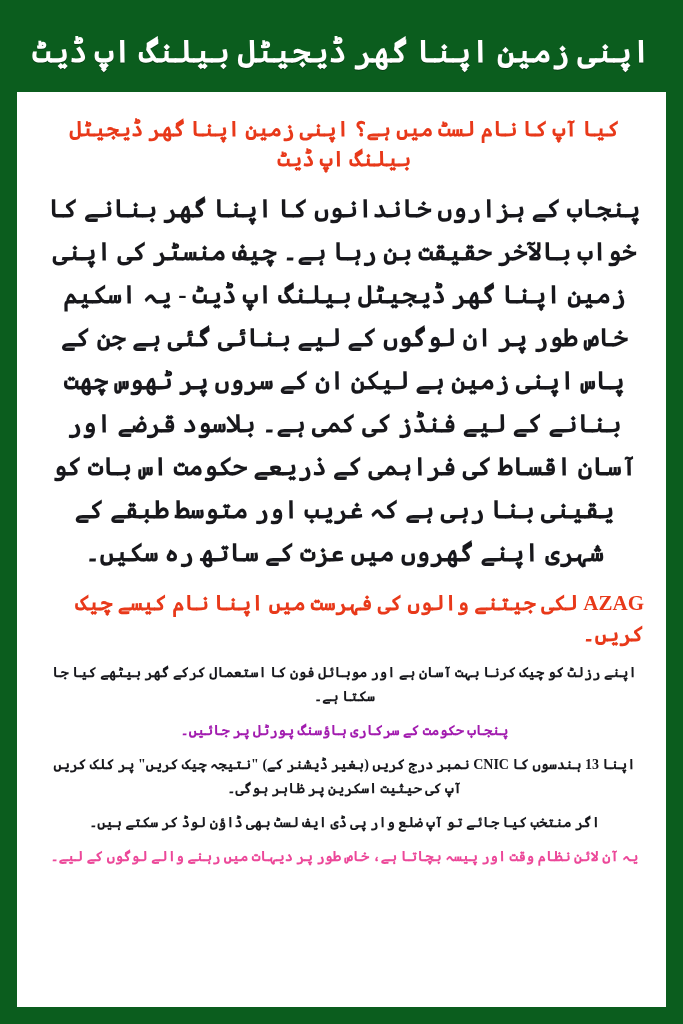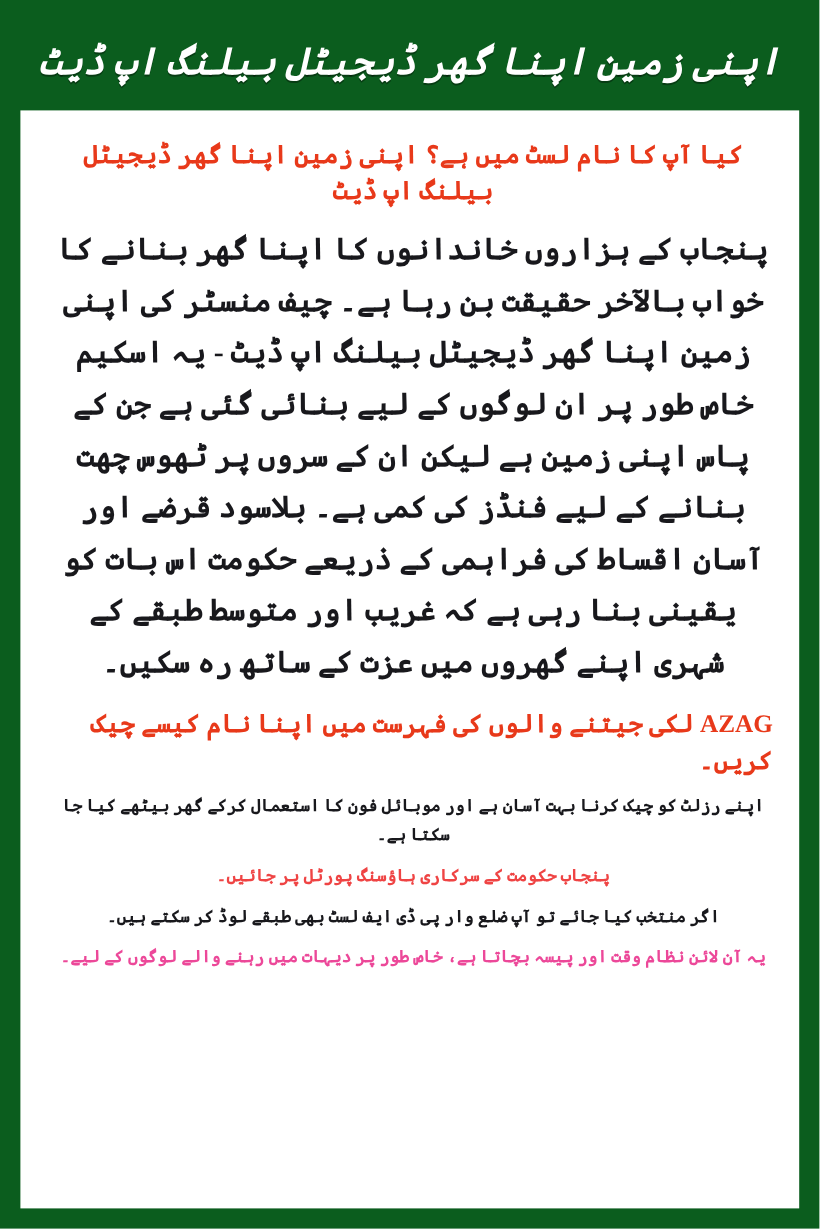--- a/index.html
+++ b/index.html
@@ -22,21 +22,20 @@
     background: #0b5d1e;
     padding: 0;
   }
   .header-band {
     height: 104px;
     display: flex;
     align-items: center;
     justify-content: center;
     padding: 0 14px;
     box-sizing: border-box;
-    font-style: italic;
   }
   .header-title {
     color: #ffffff;
     font-size: 31px;
     font-weight: bold;
     line-height: 1.25;
     text-align: center;
     direction: rtl;
     letter-spacing: 0.3px;
     text-shadow: 0 1px 0 rgba(0,0,0,0.35);
@@ -104,21 +103,22 @@
   <div class="body-card" style="background: rgb(255, 255, 255); padding-left: 28px;">
 
     <p class="q-line" style="color: rgb(232, 57, 26);">کیا آپ کا نام لسٹ میں ہے؟ اپنی زمین اپنا گھر ڈیجیٹل بیلنگ اپ ڈیٹ</p>
 
     <p class="para" style="color: rgb(24, 24, 28);">پنجاب کے ہزاروں خاندانوں کا اپنا گھر بنانے کا خواب بالآخر حقیقت بن رہا ہے۔ چیف منسٹر کی اپنی زمین اپنا گھر ڈیجیٹل بیلنگ اپ ڈیٹ - یہ اسکیم خاص طور پر ان لوگوں کے لیے بنائی گئی ہے جن کے پاس اپنی زمین ہے لیکن ان کے سروں پر ٹھوس چھت بنانے کے لیے فنڈز کی کمی ہے۔ بلاسود قرضے اور آسان اقساط کی فراہمی کے ذریعے حکومت اس بات کو یقینی بنا رہی ہے کہ غریب اور متوسط طبقے کے شہری اپنے گھروں میں عزت کے ساتھ رہ سکیں۔</p>
 
     <p class="sub-head" style="color: rgb(232, 57, 26);">AZAG لکی جیتنے والوں کی فہرست میں اپنا نام کیسے چیک کریں۔</p>
 
     <p class="step" style="color: rgb(24, 24, 28);">اپنے رزلٹ کو چیک کرنا بہت آسان ہے اور موبائل فون کا استعمال کرکے گھر بیٹھے کیا جا سکتا ہے۔</p>
 
-    <p class="step" style="color: #ef4444;">پنجاب حکومت کے سرکاری ہاؤسنگ پورٹل پر جائیں۔</p>
+    <p class="step" style="color: #a21caf;">پنجاب حکومت کے سرکاری ہاؤسنگ پورٹل پر جائیں۔</p>
 
+    <p class="step" style="color: rgb(24, 24, 28);">اپنا 13 ہندسوں کا CNIC نمبر درج کریں (بغیر ڈیشنر کے) "نتیجہ چیک کریں" پر کلک کریں آپ کی حیثیت اسکرین پر ظاہر ہوگی۔</p>
 
-    <p class="step" style="color: rgb(24, 24, 28);">اگر منتخب کیا جائے تو آپ ضلع وار پی ڈی ایف لسٹ بھی طبقے لوڈ کر سکتے ہیں۔</p>
+    <p class="step" style="color: rgb(24, 24, 28);">اگر منتخب کیا جائے تو آپ ضلع وار پی ڈی ایف لسٹ بھی ڈاؤن لوڈ کر سکتے ہیں۔</p>
 
     <p class="step tight" style="color: #ec4899;">یہ آن لائن نظام وقت اور پیسہ بچاتا ہے، خاص طور پر دیہات میں رہنے والے لوگوں کے لیے۔</p>
 
   </div>
 </div>
 
 </body></html>

